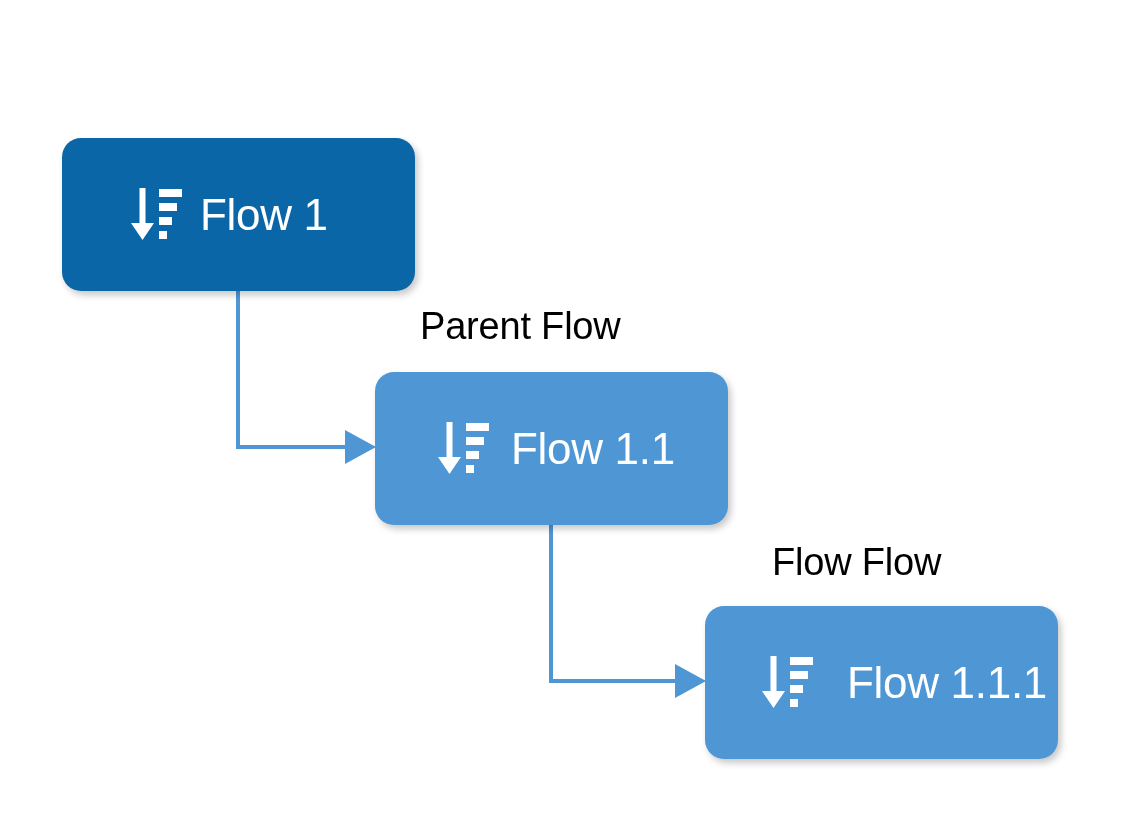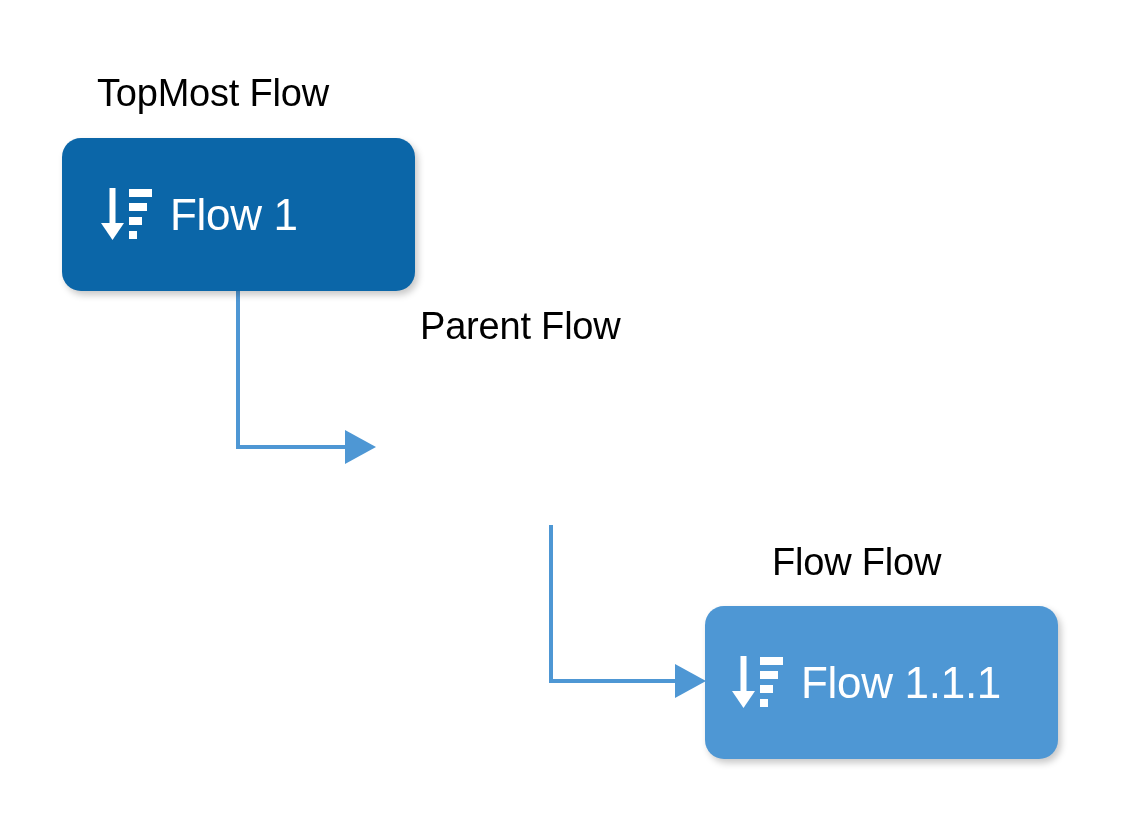--- a/index.html
+++ b/index.html
@@ -45,20 +45,21 @@
   .node {
     position: absolute;
     z-index: 2;
     width: 353px;
     height: 153px;
     border-radius: 19px;
     display: flex;
     align-items: center;
     box-sizing: border-box;
     box-shadow: 3px 4px 7px rgba(0, 0, 0, 0.22);
+    padding-left: 30px;
   }
   .node-inner {
     display: flex;
     align-items: center;
     width: 100%;
     padding-left: 38px;
     box-sizing: border-box;
   }
   .node-icon {
     flex: 0 0 auto;
@@ -76,21 +77,21 @@
 
   
   #node-flow-1      { left: 62px;  top: 138px; background: #0B66A8; }
   #node-flow-1-1    { left: 375px; top: 372px; background: #4E97D4; }
   #node-flow-1-1-1  { left: 705px; top: 606px; background: #4E97D4; }
 
   #node-flow-1 .node-inner     { padding-left: 38px; }
   #node-flow-1 .node-label     { margin-left: 18px; }
   #node-flow-1-1 .node-inner   { padding-left: 32px; }
   #node-flow-1-1 .node-label   { margin-left: 22px; }
-  #node-flow-1-1-1 .node-inner { padding-left: 26px; }
+  #node-flow-1-1-1 .node-inner { padding-left: 26px; gap: 16px; }
   #node-flow-1-1-1 .node-label { margin-left: 18px; }
 
   #caption-topmost { left: 97px;  top: 72px; }
   #caption-parent  { left: 420px; top: 305px; text-align: right; }
   #caption-child   { left: 772px; top: 541px; }
 </style>
 </head>
 <body>
 
 <div id="canvas">
@@ -101,40 +102,52 @@
       <path d="M 238 291 L 238 447 L 348 447" fill="none" stroke="#4E97D4" stroke-width="4"></path>
       <path d="M 376 447 L 345 430 L 345 464 Z" fill="#4E97D4"></path>
     </g>
 
     <g>
       <path d="M 551 525 L 551 681 L 678 681" fill="none" stroke="#4E97D4" stroke-width="4"></path>
       <path d="M 706 681 L 675 664 L 675 698 Z" fill="#4E97D4"></path>
     </g>
   </svg>
 
-  <div class="caption" id="caption-topmost">TopMost Flow</div>
 
   <div class="caption" id="caption-parent">Parent Flow</div>
 
   <div class="caption" id="caption-child">Flow Flow</div>
 
   <div class="node" id="node-flow-1">
     <div class="node-inner">
       <svg class="node-icon" viewBox="0 0 52 54" xmlns="http://www.w3.org/2000/svg">
         <rect x="9.5" y="0" width="6" height="40" fill="#ffffff"></rect>
         <path d="M 12.5 52 L 1 35 L 24 35 Z" fill="#ffffff"></path>
         <rect x="29" y="1" width="23" height="8" fill="#ffffff"></rect>
         <rect x="29" y="15" width="18" height="8" fill="#ffffff"></rect>
         <rect x="29" y="29" width="13" height="8" fill="#ffffff"></rect>
         <rect x="29" y="43" width="8" height="8" fill="#ffffff"></rect>
       </svg>
       <span class="node-label">Flow 1</span>
     </div>
   </div>
 
+  <div class="node" id="node-flow-1-1">
+    <div class="node-inner">
+      <svg class="node-icon" viewBox="0 0 52 54" xmlns="http://www.w3.org/2000/svg">
+        <rect x="9.5" y="0" width="6" height="40" fill="#ffffff"></rect>
+        <path d="M 12.5 52 L 1 35 L 24 35 Z" fill="#ffffff"></path>
+        <rect x="29" y="1" width="23" height="8" fill="#ffffff"></rect>
+        <rect x="29" y="15" width="18" height="8" fill="#ffffff"></rect>
+        <rect x="29" y="29" width="13" height="8" fill="#ffffff"></rect>
+        <rect x="29" y="43" width="8" height="8" fill="#ffffff"></rect>
+      </svg>
+      <span class="node-label">Flow 1.1</span>
+    </div>
+  </div>
 
   <div class="node" id="node-flow-1-1-1">
     <div class="node-inner">
       <svg class="node-icon" viewBox="0 0 52 54" xmlns="http://www.w3.org/2000/svg">
         <rect x="9.5" y="0" width="6" height="40" fill="#ffffff"></rect>
         <path d="M 12.5 52 L 1 35 L 24 35 Z" fill="#ffffff"></path>
         <rect x="29" y="1" width="23" height="8" fill="#ffffff"></rect>
         <rect x="29" y="15" width="18" height="8" fill="#ffffff"></rect>
         <rect x="29" y="29" width="13" height="8" fill="#ffffff"></rect>
         <rect x="29" y="43" width="8" height="8" fill="#ffffff"></rect>

